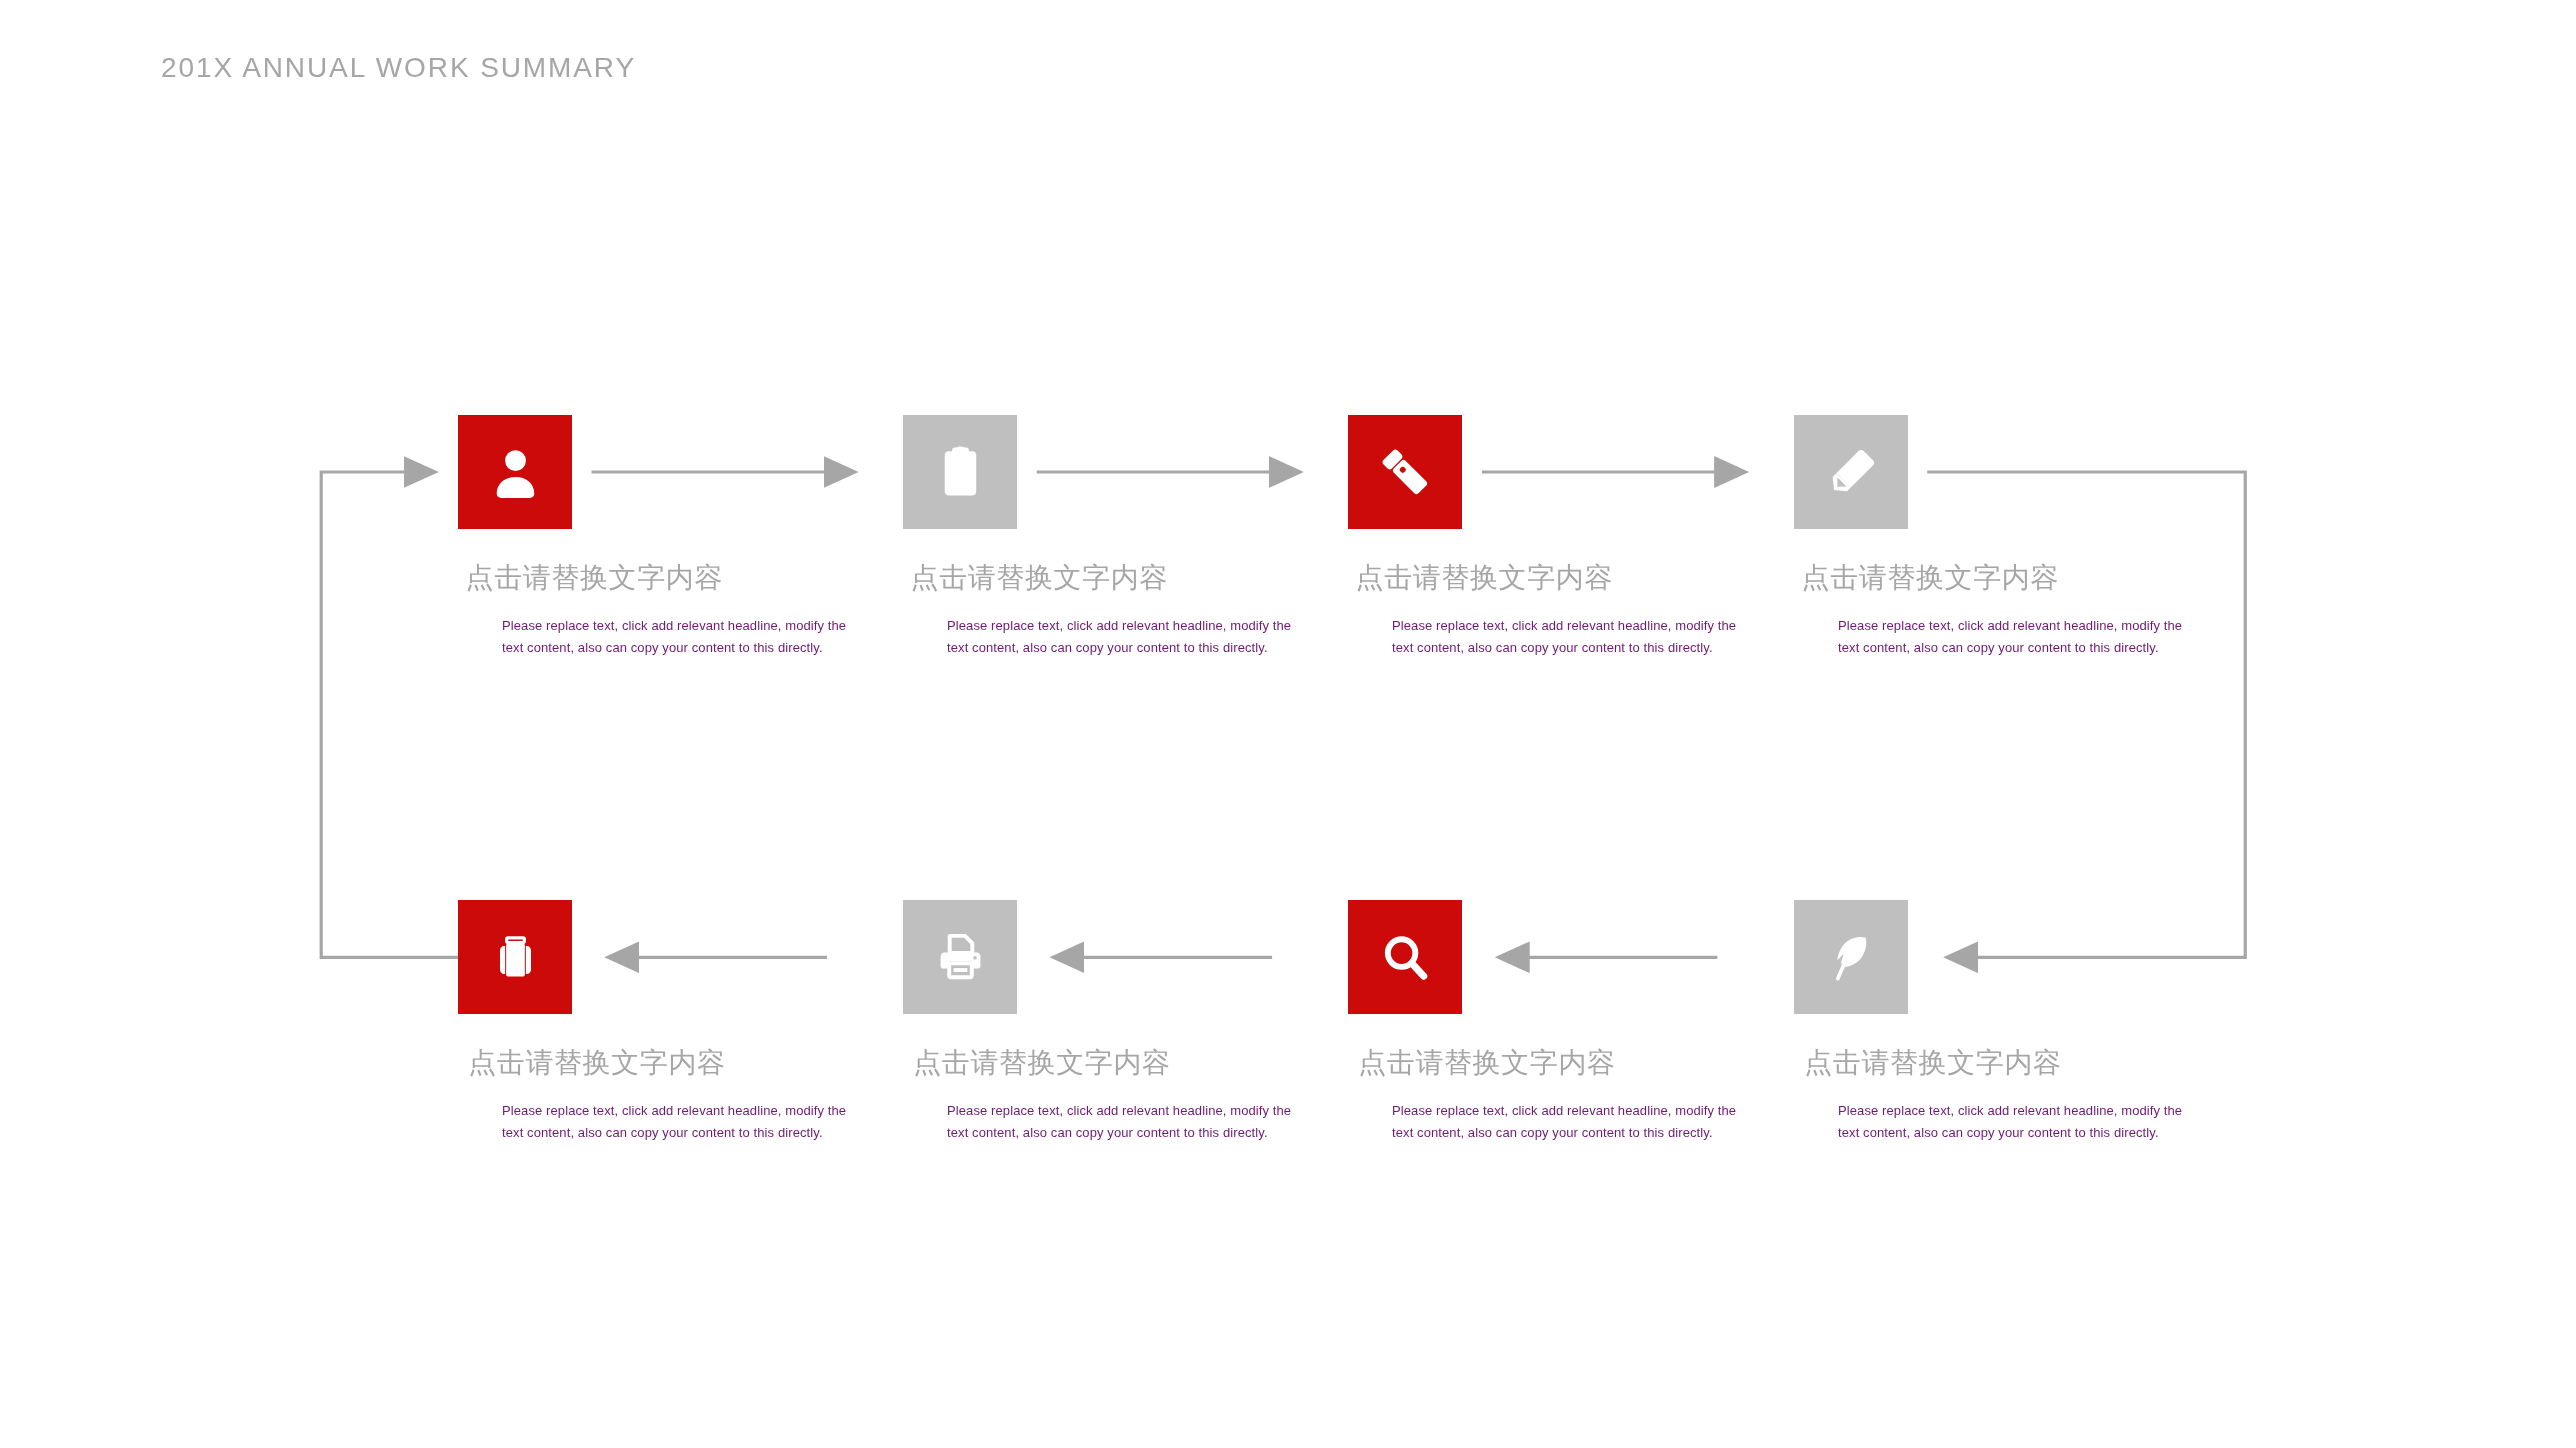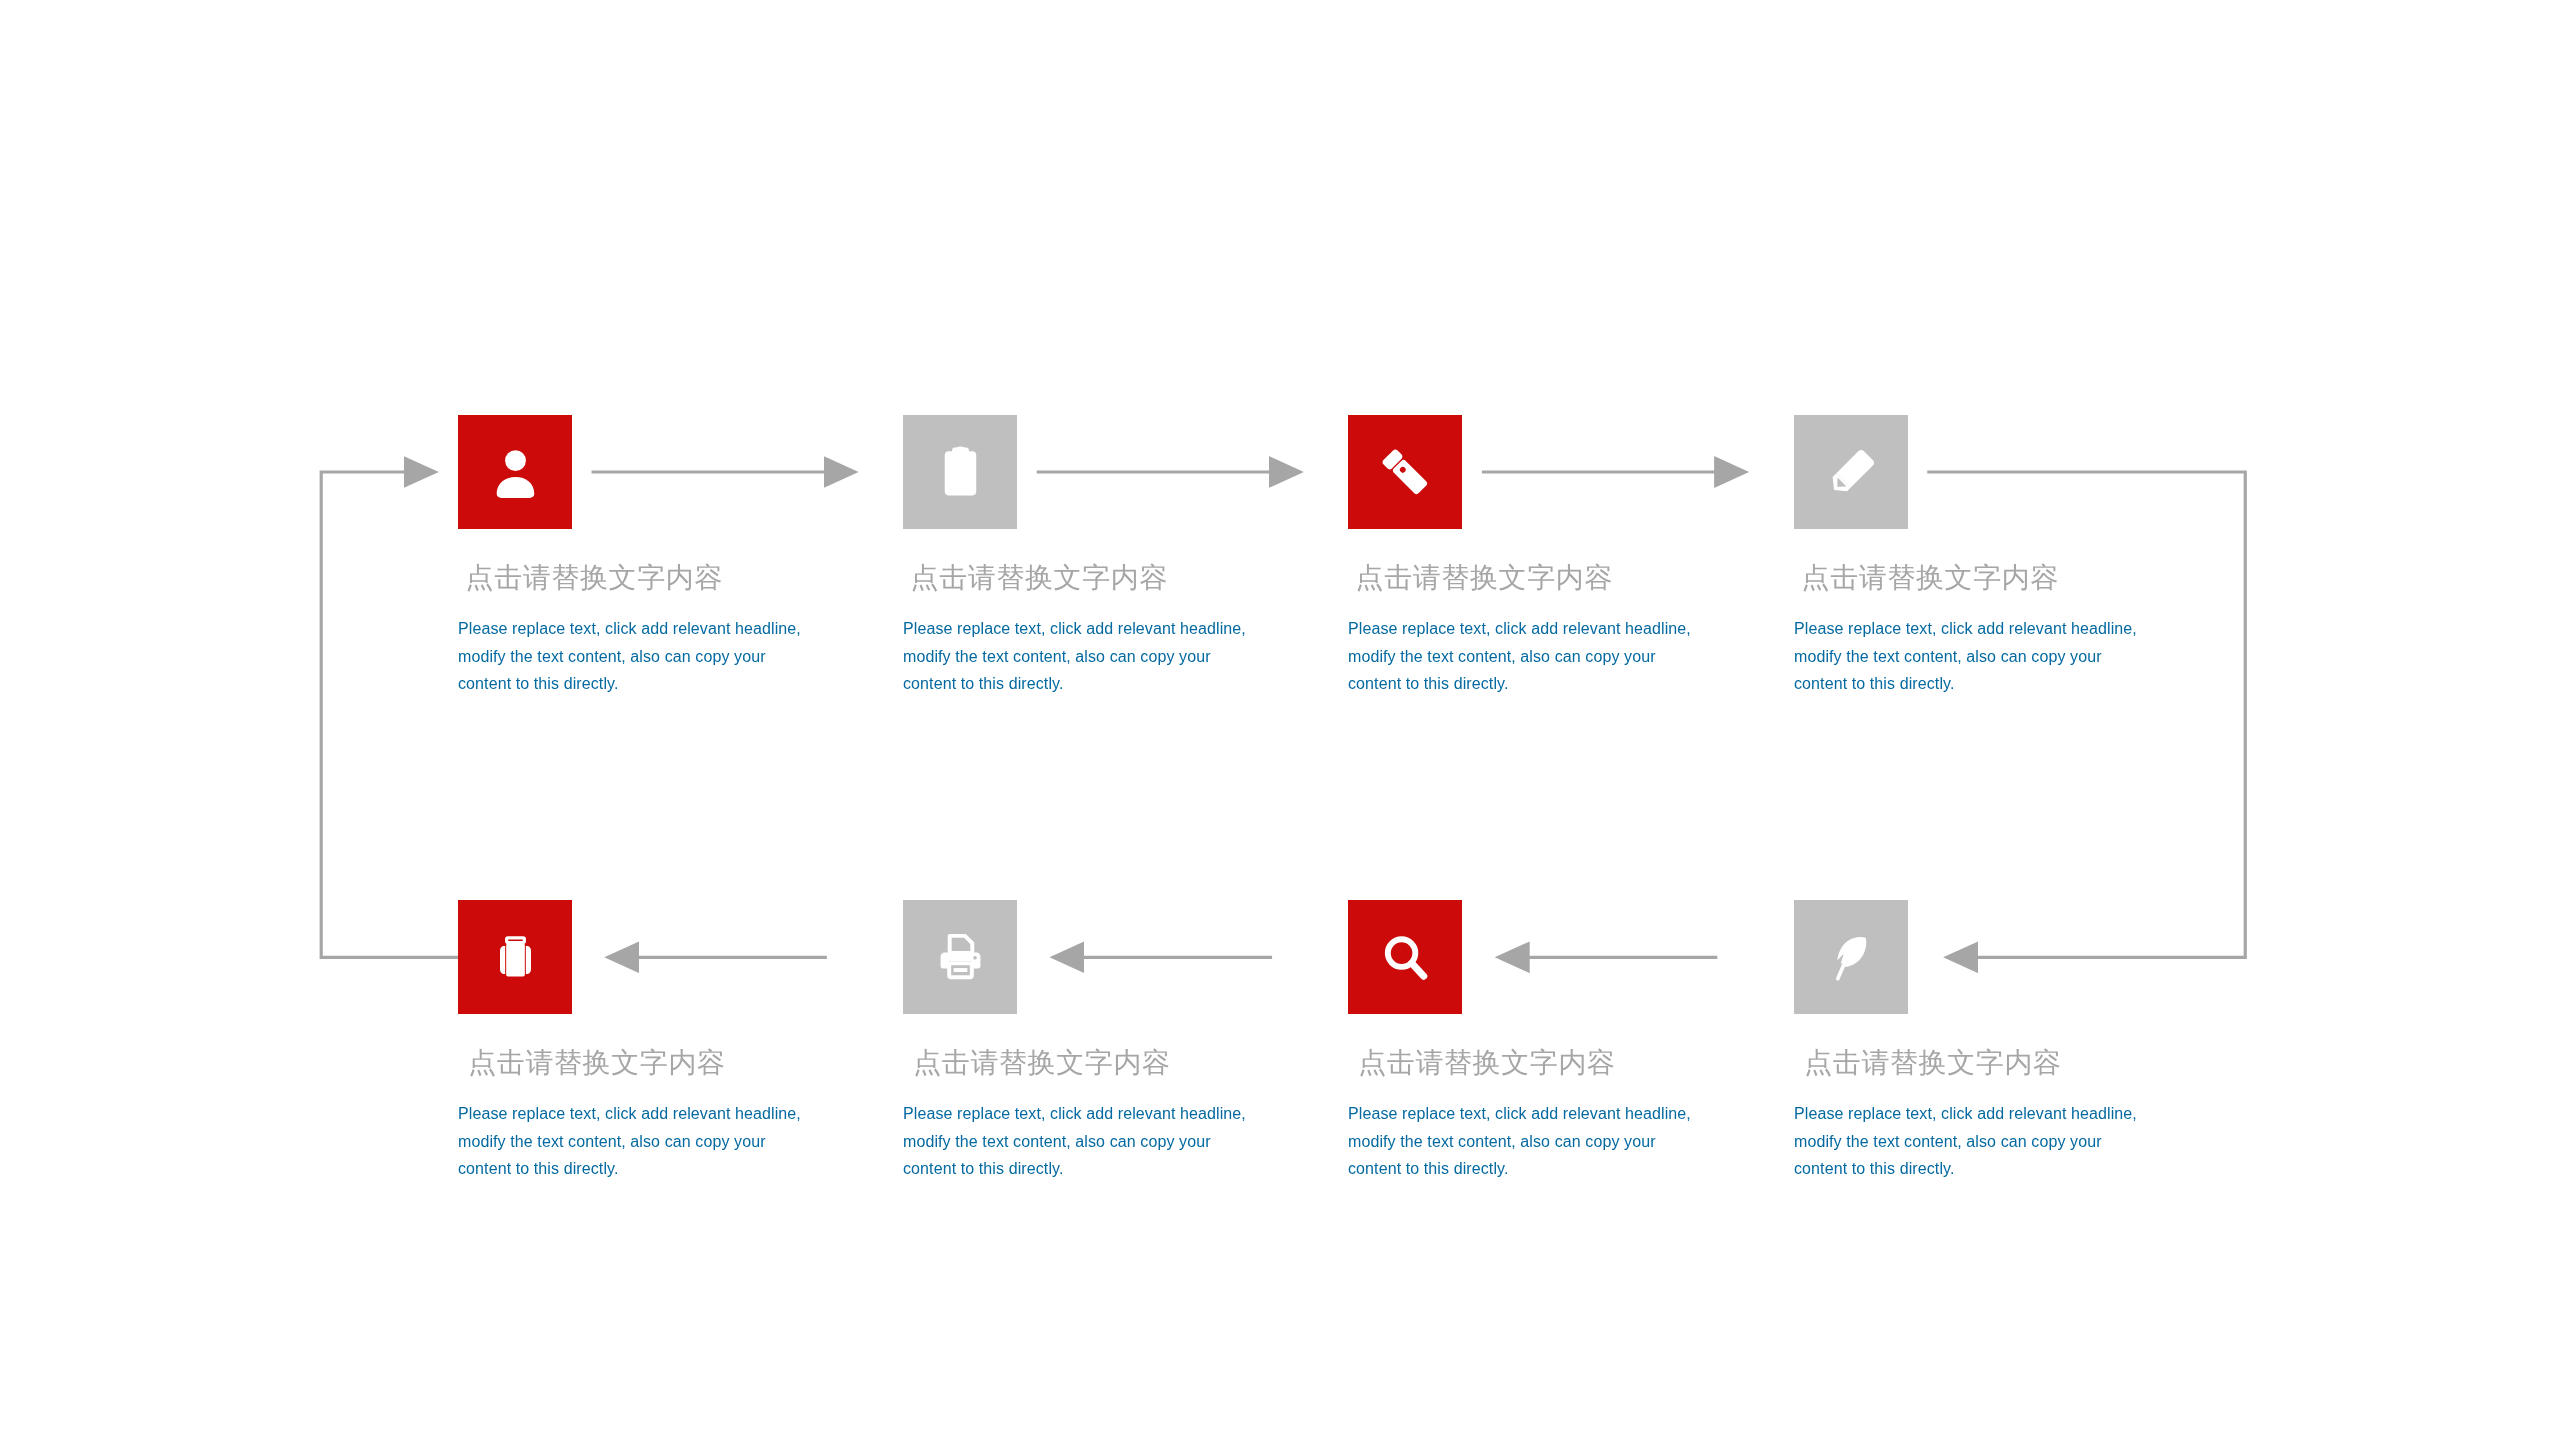--- a/index.html
+++ b/index.html
@@ -82,36 +82,38 @@
     margin-top: 30px;
     font-size: 28px;
     font-weight: 400;
     color: #a6a6a6;
     letter-spacing: 0.6px;
     white-space: nowrap;
   }
 
   .step-body {
     margin-top: 18px;
-    font-size: 16px;
+    font-size: 13px;
     line-height: 1.73;
     font-weight: 400;
-    color: #0369a1;
+    color: #701a75;
     width: 356px;
     letter-spacing: 0.1px;
+    margin-left: 44px;
   }
 
   
   .row-top .step-heading { padding-left: 7.6px; }
   .row-bottom .step-heading { padding-left: 10.2px; }
 </style>
 </head>
 <body>
 
 <div class="header">
+  <div class="page-subtitle">201X ANNUAL WORK SUMMARY</div>
 </div>
 
 <div class="diagram">
 
   <svg class="connector-layer" viewBox="0 0 4050 2278" width="2576" height="1449">
     <defs>
       <marker id="arrow-right" markerWidth="12" markerHeight="12" refX="1" refY="5" orient="auto" markerUnits="strokeWidth">
         <path d="M0,0 L11,5 L0,10 Z" fill="#a6a6a6"></path>
       </marker>
       <marker id="arrow-left" markerWidth="12" markerHeight="12" refX="1" refY="5" orient="auto" markerUnits="strokeWidth">

